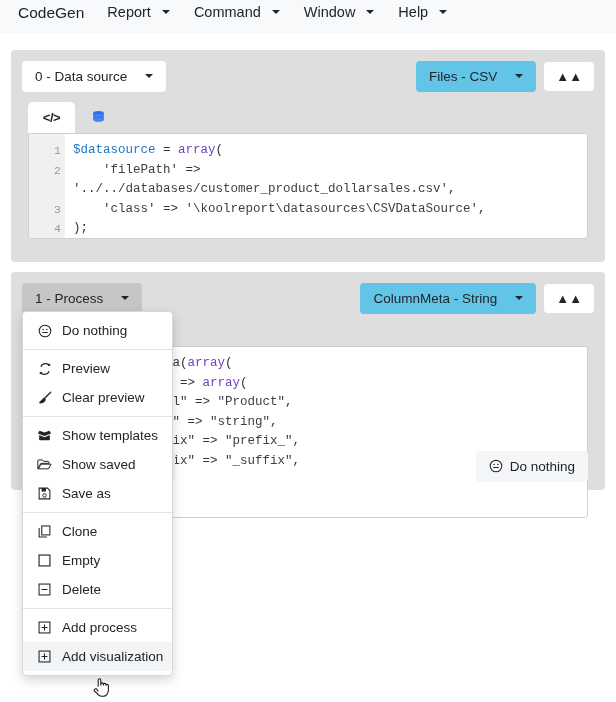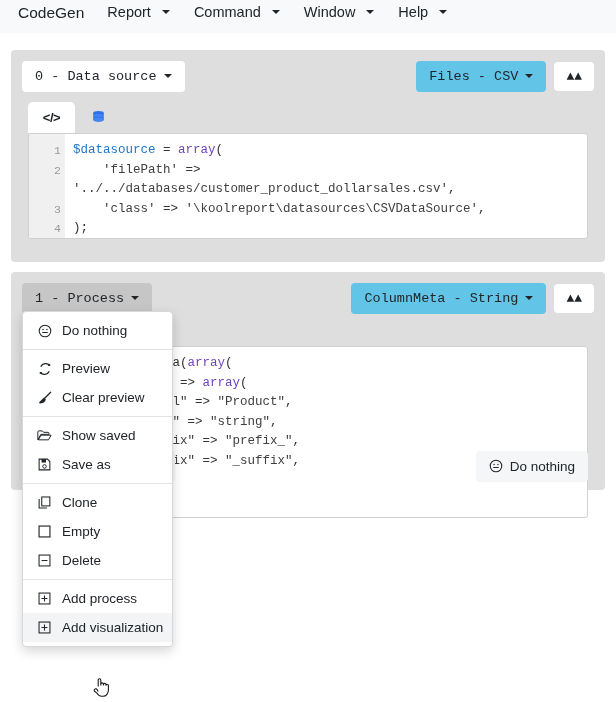--- a/index.html
+++ b/index.html
@@ -53,30 +53,30 @@
   #panel-process    { top: 272px; height: 218px; }
 
   .panel-head {
     height: 52px;
     display: flex;
     align-items: center;
     padding: 0 11px;
     position: relative;
   }
   .btn {
-    font-family: Liberation Mono, monospace;
+    font-family: Liberation Sans, sans-serif;
     font-size: 13.5px;
     color: #212529;
     background: #ffffff;
     border: none;
     border-radius: 4px;
     padding: 8px 13px;
     display: inline-flex;
     align-items: center;
-    gap: 7px;
+    gap: 18px;
     cursor: pointer;
     white-space: nowrap;
     text-align: center;
   }
   .btn.active { background: #c6c6c6; }
   .btn.blue { background: #62c5e8; }
   .btn.icon-only { padding: 8px 12px; font-size: 14px; }
   .head-right {
     margin-left: auto;
     display: flex;
@@ -352,20 +352,29 @@
       </svg>
     </span>
     <span>Clear preview</span>
   </div>
 
   <div class="dd-sep"></div>
 
   <div class="dd-item">
     <span class="dd-ic">
       <svg width="15" height="13" viewBox="0 0 18 14">
+        <path d="M1 4.6 3 1.2l5.9 2.2L14.9 1.2l2 3.4-8 3z" fill="#212529"></path>
+        <path d="M2.6 6.5v5.3c0 .6.4 1 1 1h10.8c.6 0 1-.4 1-1V6.5L9 9.1z" fill="#212529"></path>
+      </svg>
+    </span>
+    <span>Show templates</span>
+  </div>
+  <div class="dd-item">
+    <span class="dd-ic">
+      <svg width="15" height="13" viewBox="0 0 18 14">
         <path d="M1 12.2V2.6c0-.6.5-1.1 1.1-1.1h4.3l1.6 1.7h5.3c.6 0 1.1.5 1.1 1.1v1.3H4.6L1 12.2z" fill="none" stroke="#212529" stroke-width="1.2"></path>
         <path d="M4.8 6.6h12.1l-3.1 5.6H1.6z" fill="none" stroke="#212529" stroke-width="1.2"></path>
       </svg>
     </span>
     <span>Show saved</span>
   </div>
   <div class="dd-item">
     <span class="dd-ic">
       <svg width="13" height="13" viewBox="0 0 16 16">
         <path d="M1.4 1.4h10.2l3 3v10.2H1.4z" fill="none" stroke="#212529" stroke-width="1.3"></path>

